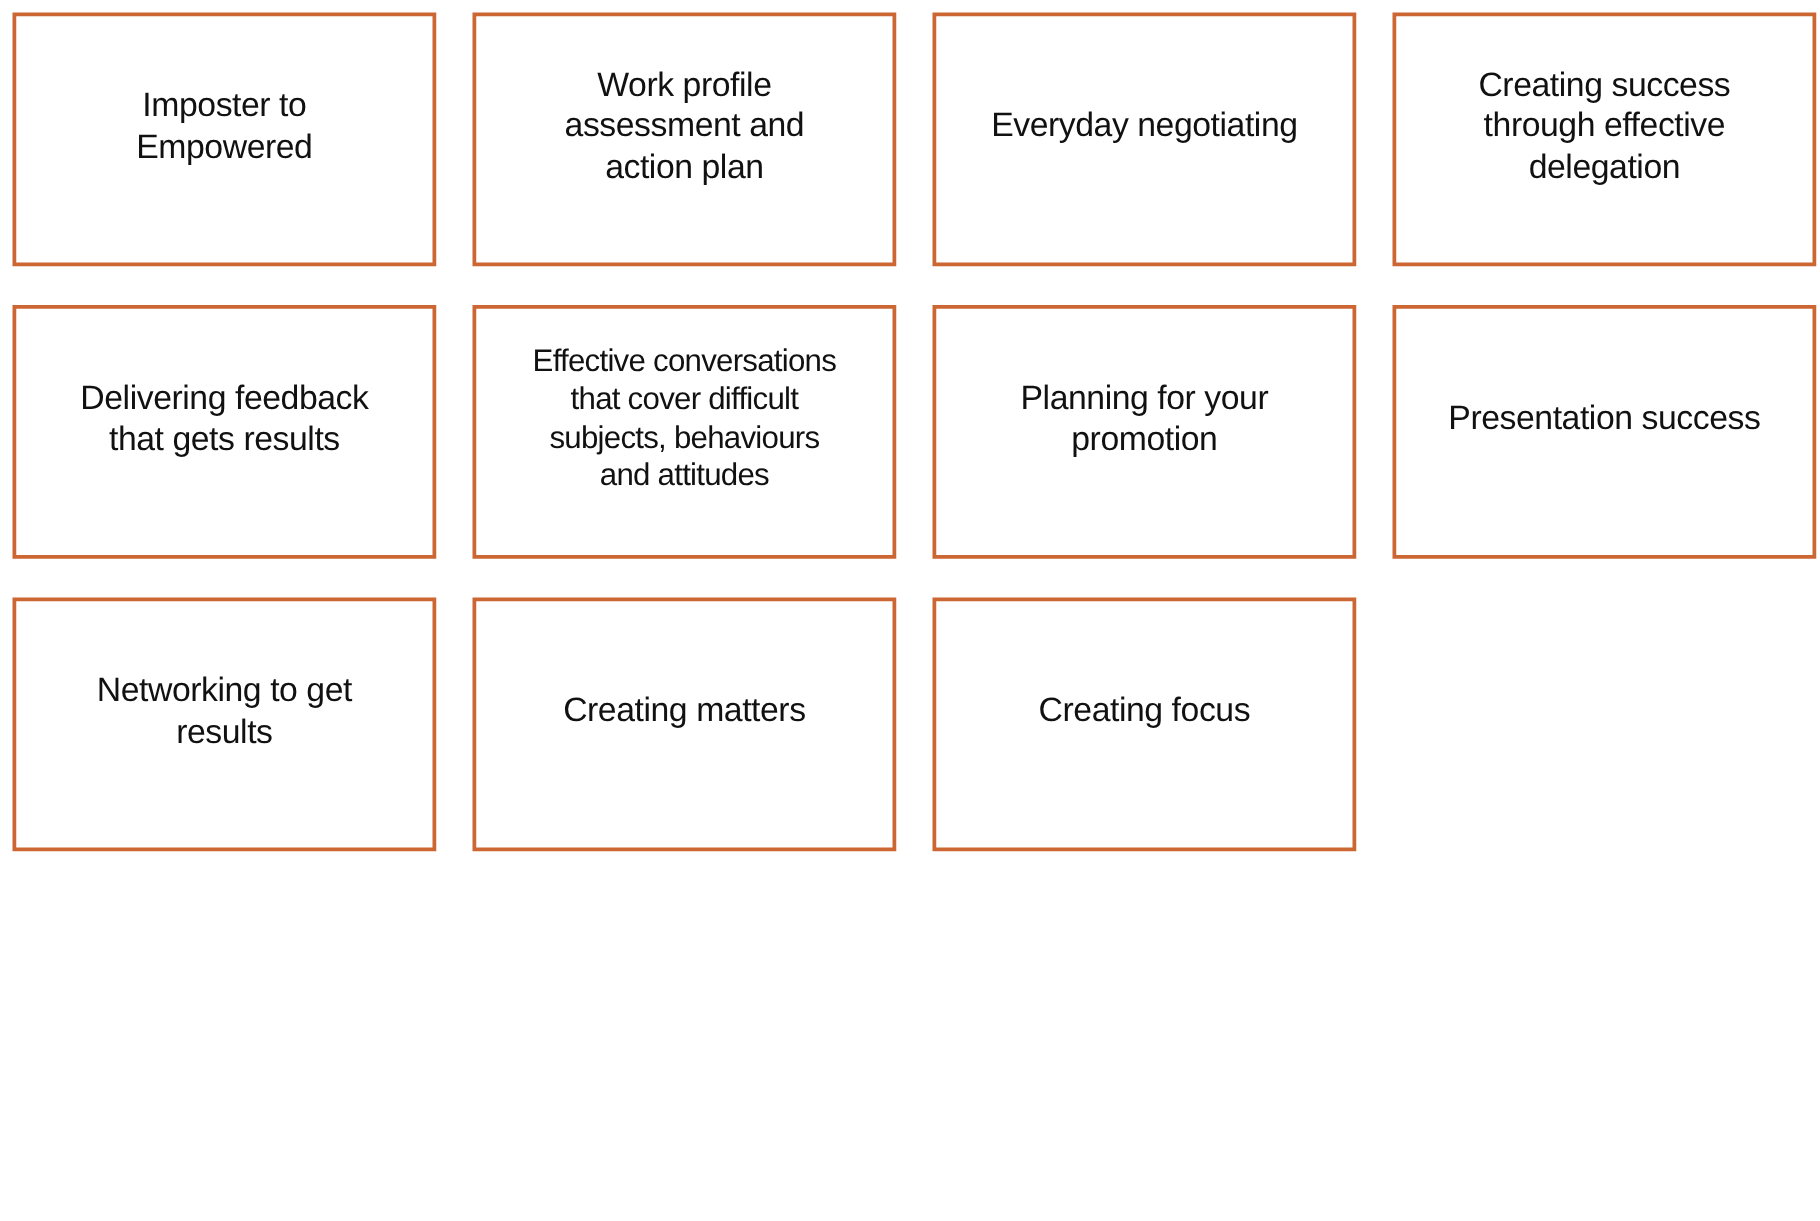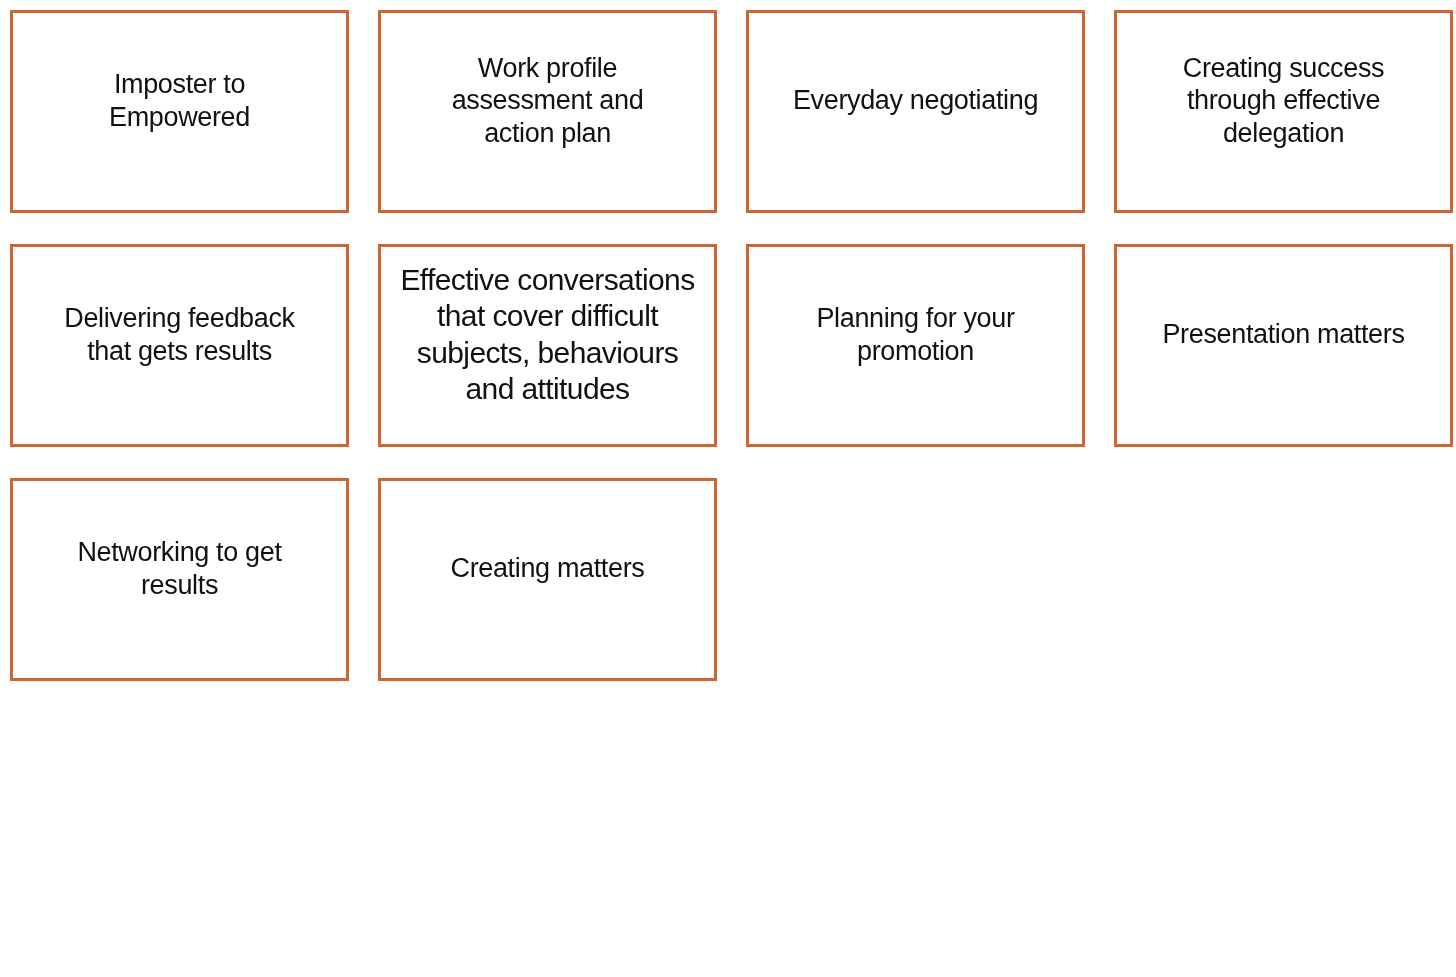--- a/index.html
+++ b/index.html
@@ -46,21 +46,21 @@
     color: #111111;
     font-size: 27px;
     line-height: 1.21;
     letter-spacing: -0.35px;
     white-space: pre-line;
     font-weight: 400;
   }
 
   
   .card.dense .card-label {
-    font-size: 30px;
+    font-size: 25px;
     letter-spacing: -0.6px;
     width: 110%;
   }
 </style>
 </head>
 <body>
 
 <div id="card-grid">
 
 
@@ -98,28 +98,31 @@
 and attitudes</span>
   </div>
 
 
   <div class="card">
     <span class="card-label">Planning for your
 promotion</span>
   </div>
 
   <div class="card">
-    <span class="card-label">Presentation matters</span>
+    <span class="card-label">Presentation success</span>
   </div>
 
   <div class="card">
     <span class="card-label">Networking to get
 results</span>
   </div>
 
   <div class="card">
     <span class="card-label">Creating matters</span>
   </div>
 
 
+  <div class="card">
+    <span class="card-label">Creating focus</span>
+  </div>
 
 
 </div>
 
 </body></html>

